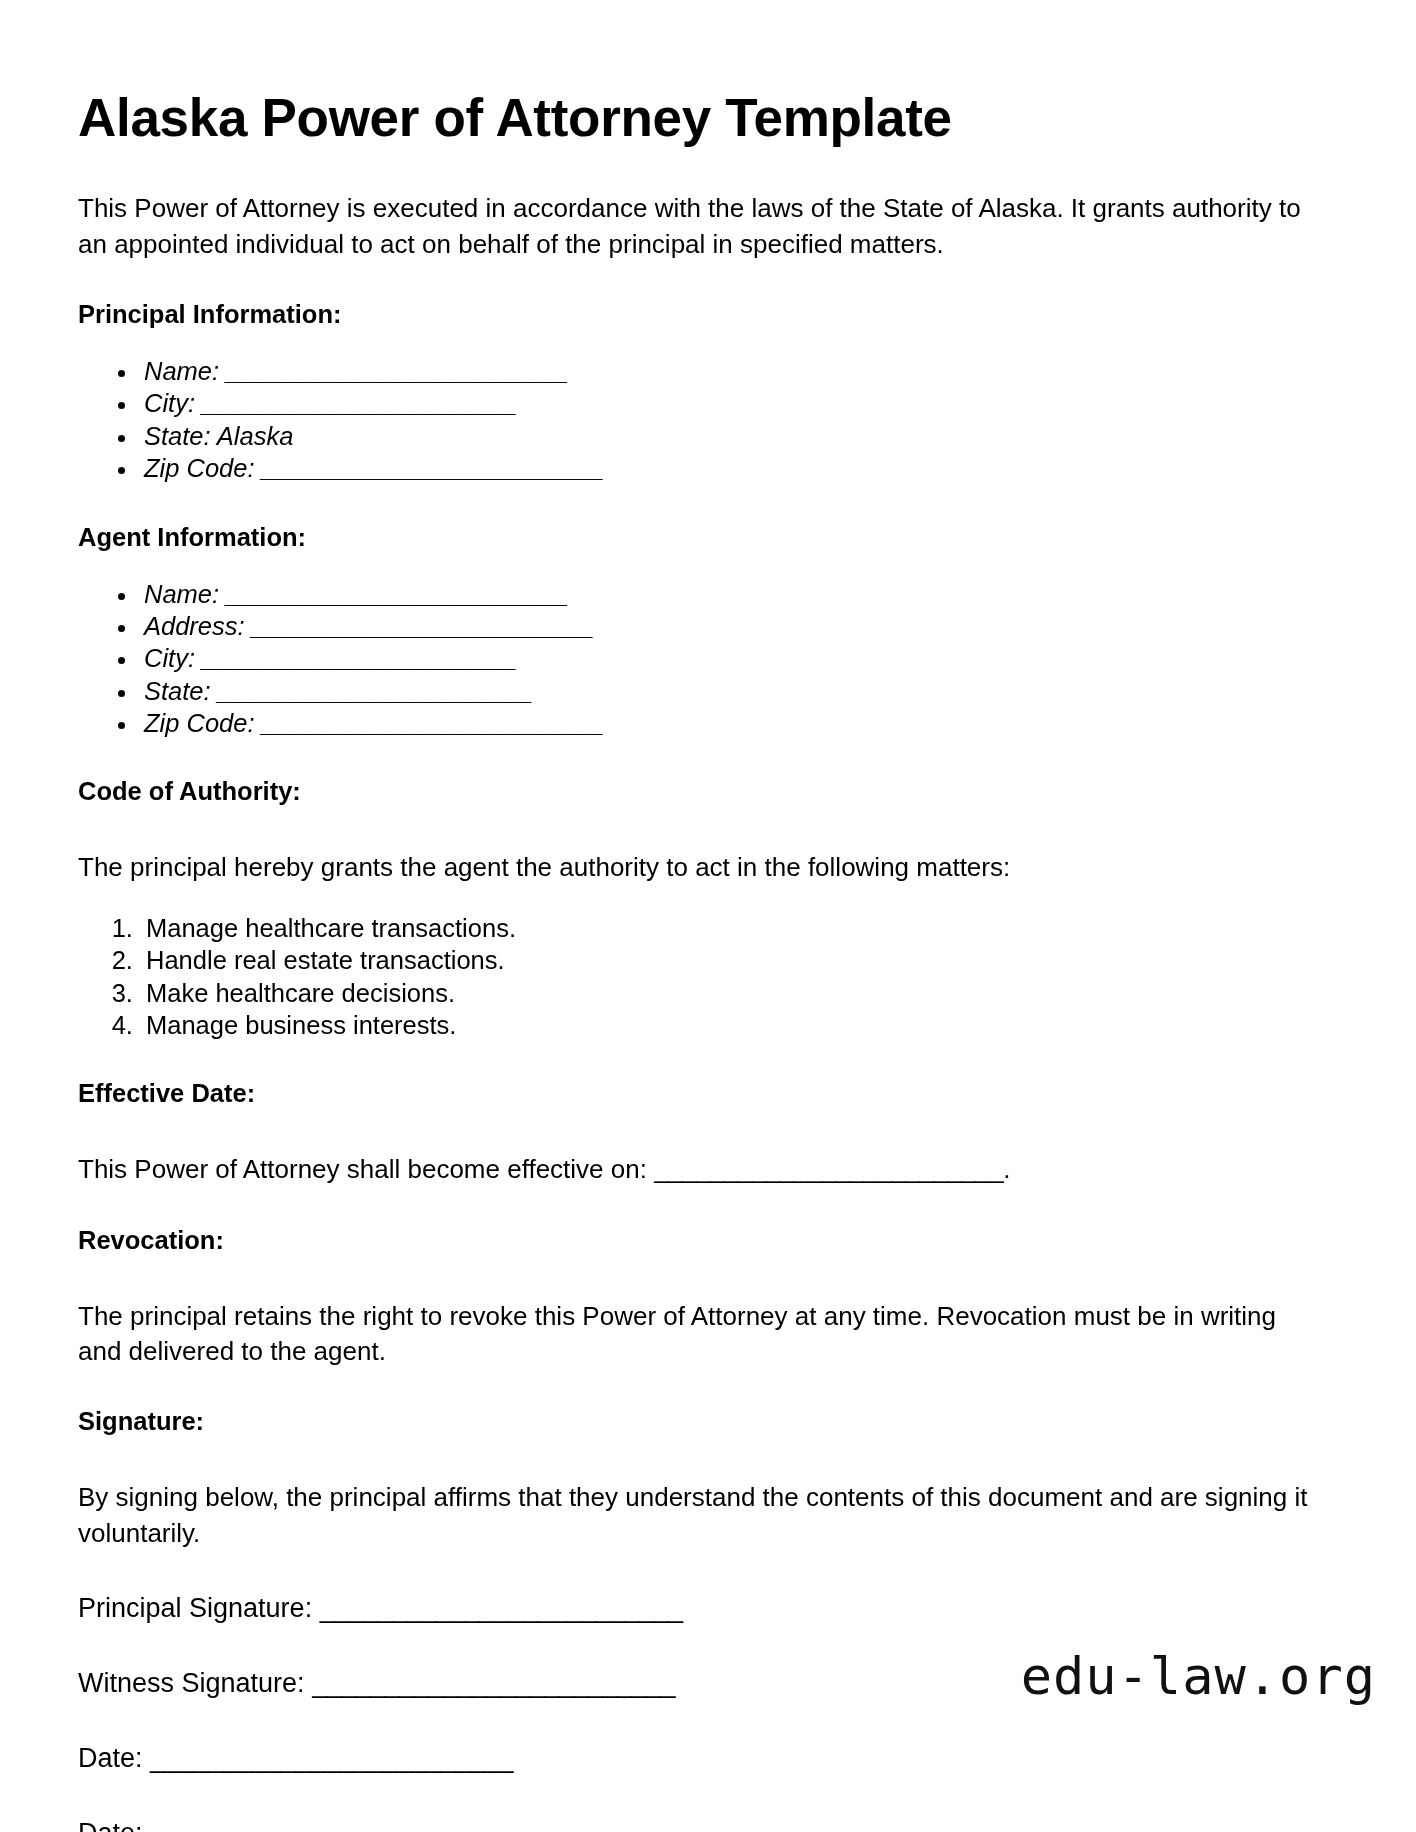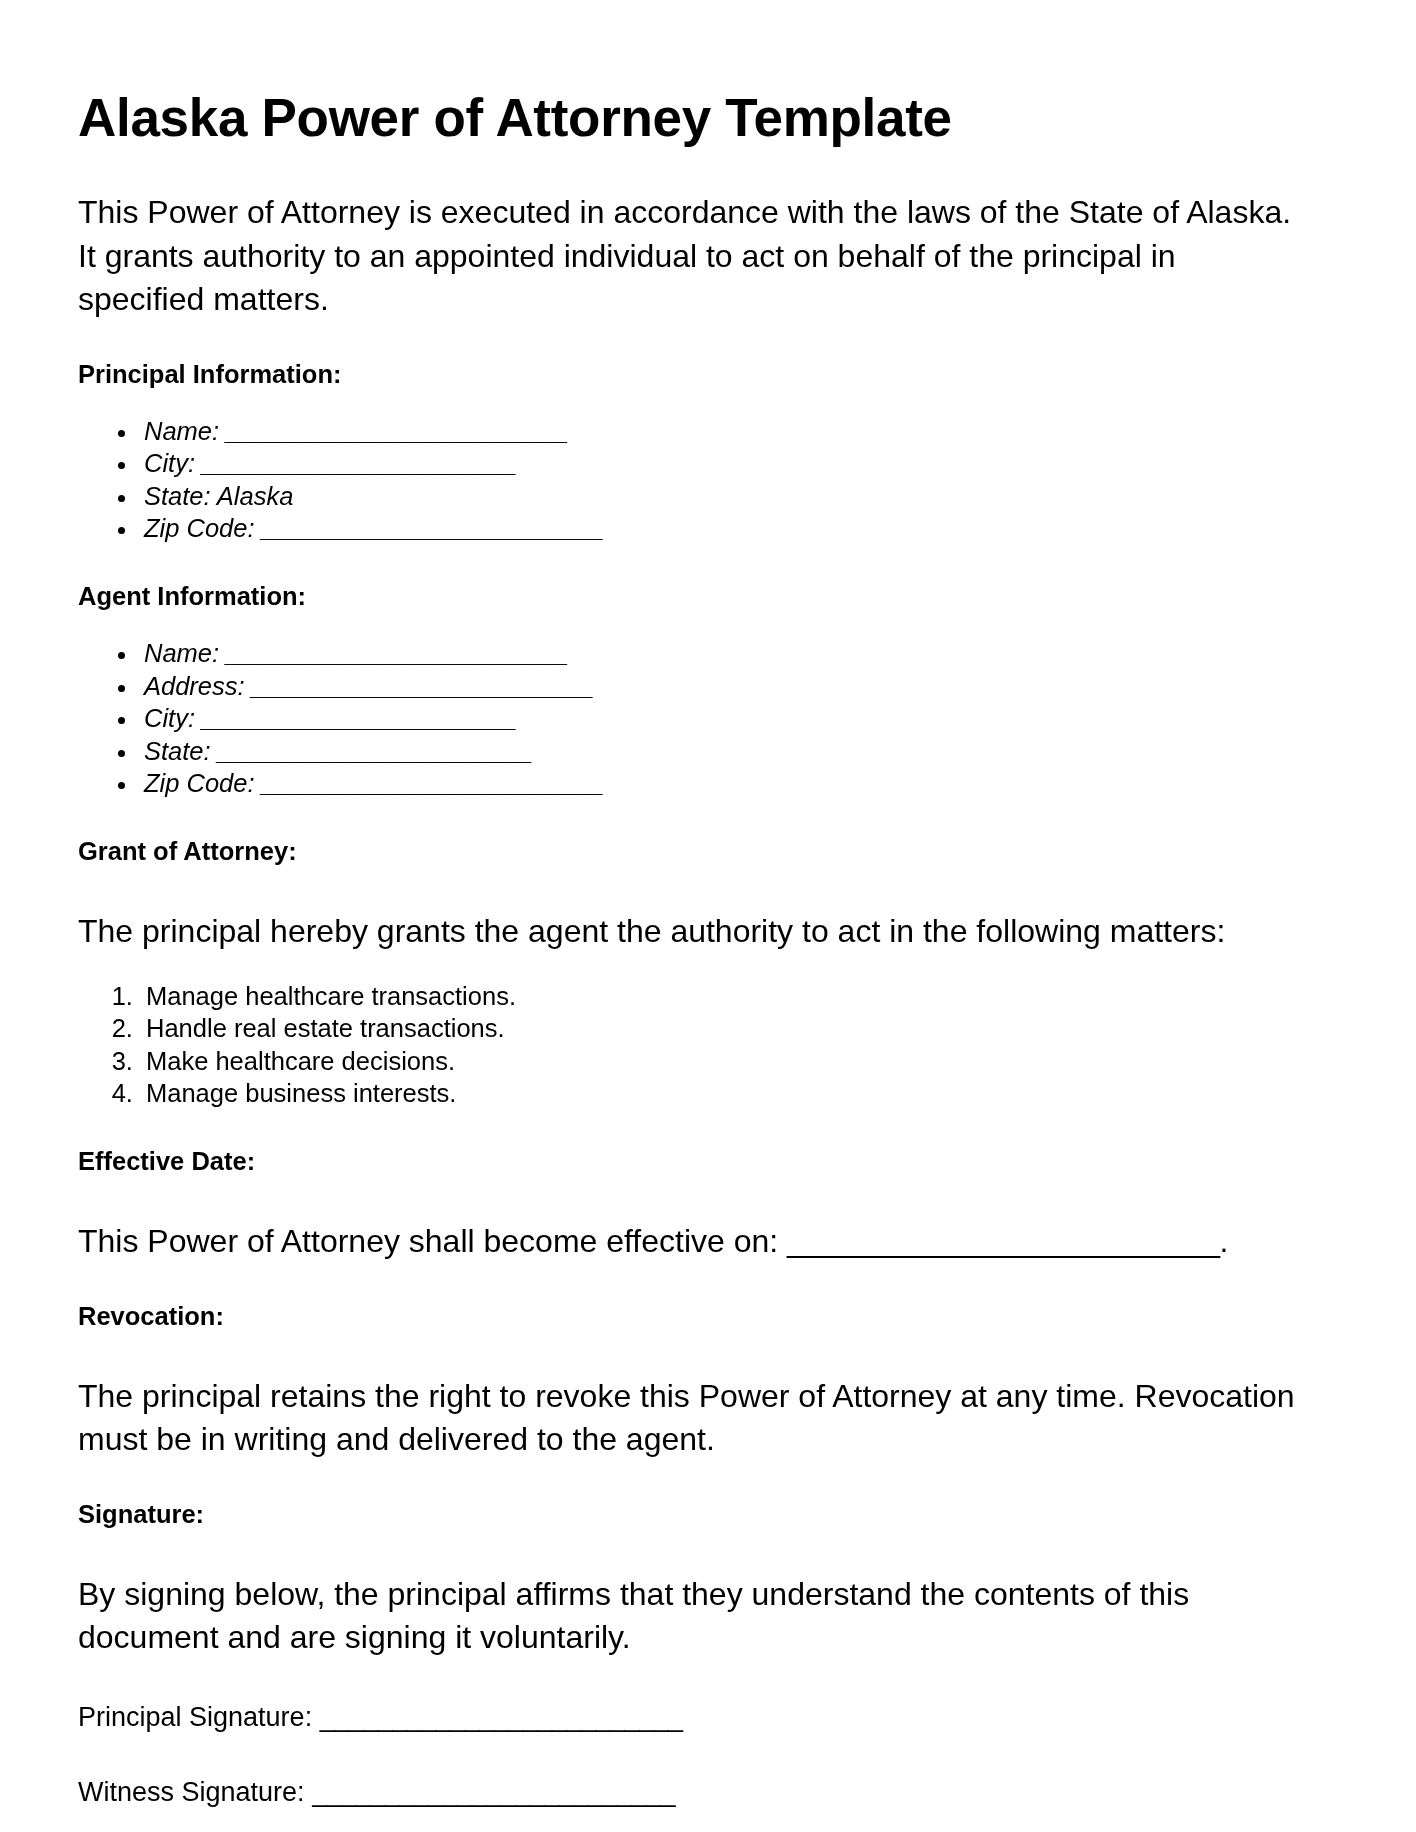--- a/index.html
+++ b/index.html
@@ -26,21 +26,21 @@
 
   .doc-title {
     font-size: 53px;
     font-weight: bold;
     letter-spacing: -0.3px;
     margin: 18px 0 0 0;
     line-height: 1.12;
   }
 
   .para {
-    font-size: 32px;
+    font-size: 26px;
     line-height: 1.36;
     margin: 44px 0 0 0;
     max-width: 1230px;
   }
 
   .section-head {
     font-size: 25.5px;
     font-weight: bold;
     margin: 38px 0 0 0;
   }
@@ -140,21 +140,21 @@
     <li>
       <span>State:</span>
       <span class="blank">_______________________</span>
     </li>
     <li>
       <span>Zip Code:</span>
       <span class="blank">_________________________</span>
     </li>
   </ul>
 
-  <h2 class="section-head">Grant of Attorney:</h2>
+  <h2 class="section-head">Code of Authority:</h2>
 
   <p class="para">The principal hereby grants the agent the authority to act in the following matters:</p>
 
   <ol class="auth-list">
     <li>Manage healthcare transactions.</li>
     <li>Handle real estate transactions.</li>
     <li>Make healthcare decisions.</li>
     <li>Manage business interests.</li>
   </ol>
 
@@ -186,14 +186,15 @@
   <p class="field-line">
     <span>Date:</span>
     <span class="blank">_________________________</span>
   </p>
 
   <p class="field-line">
     <span>Date:</span>
     <span class="blank">_________________________</span>
   </p>
 
+  <div class="watermark">edu-law.org</div>
 
 </div>
 
 </body></html>

